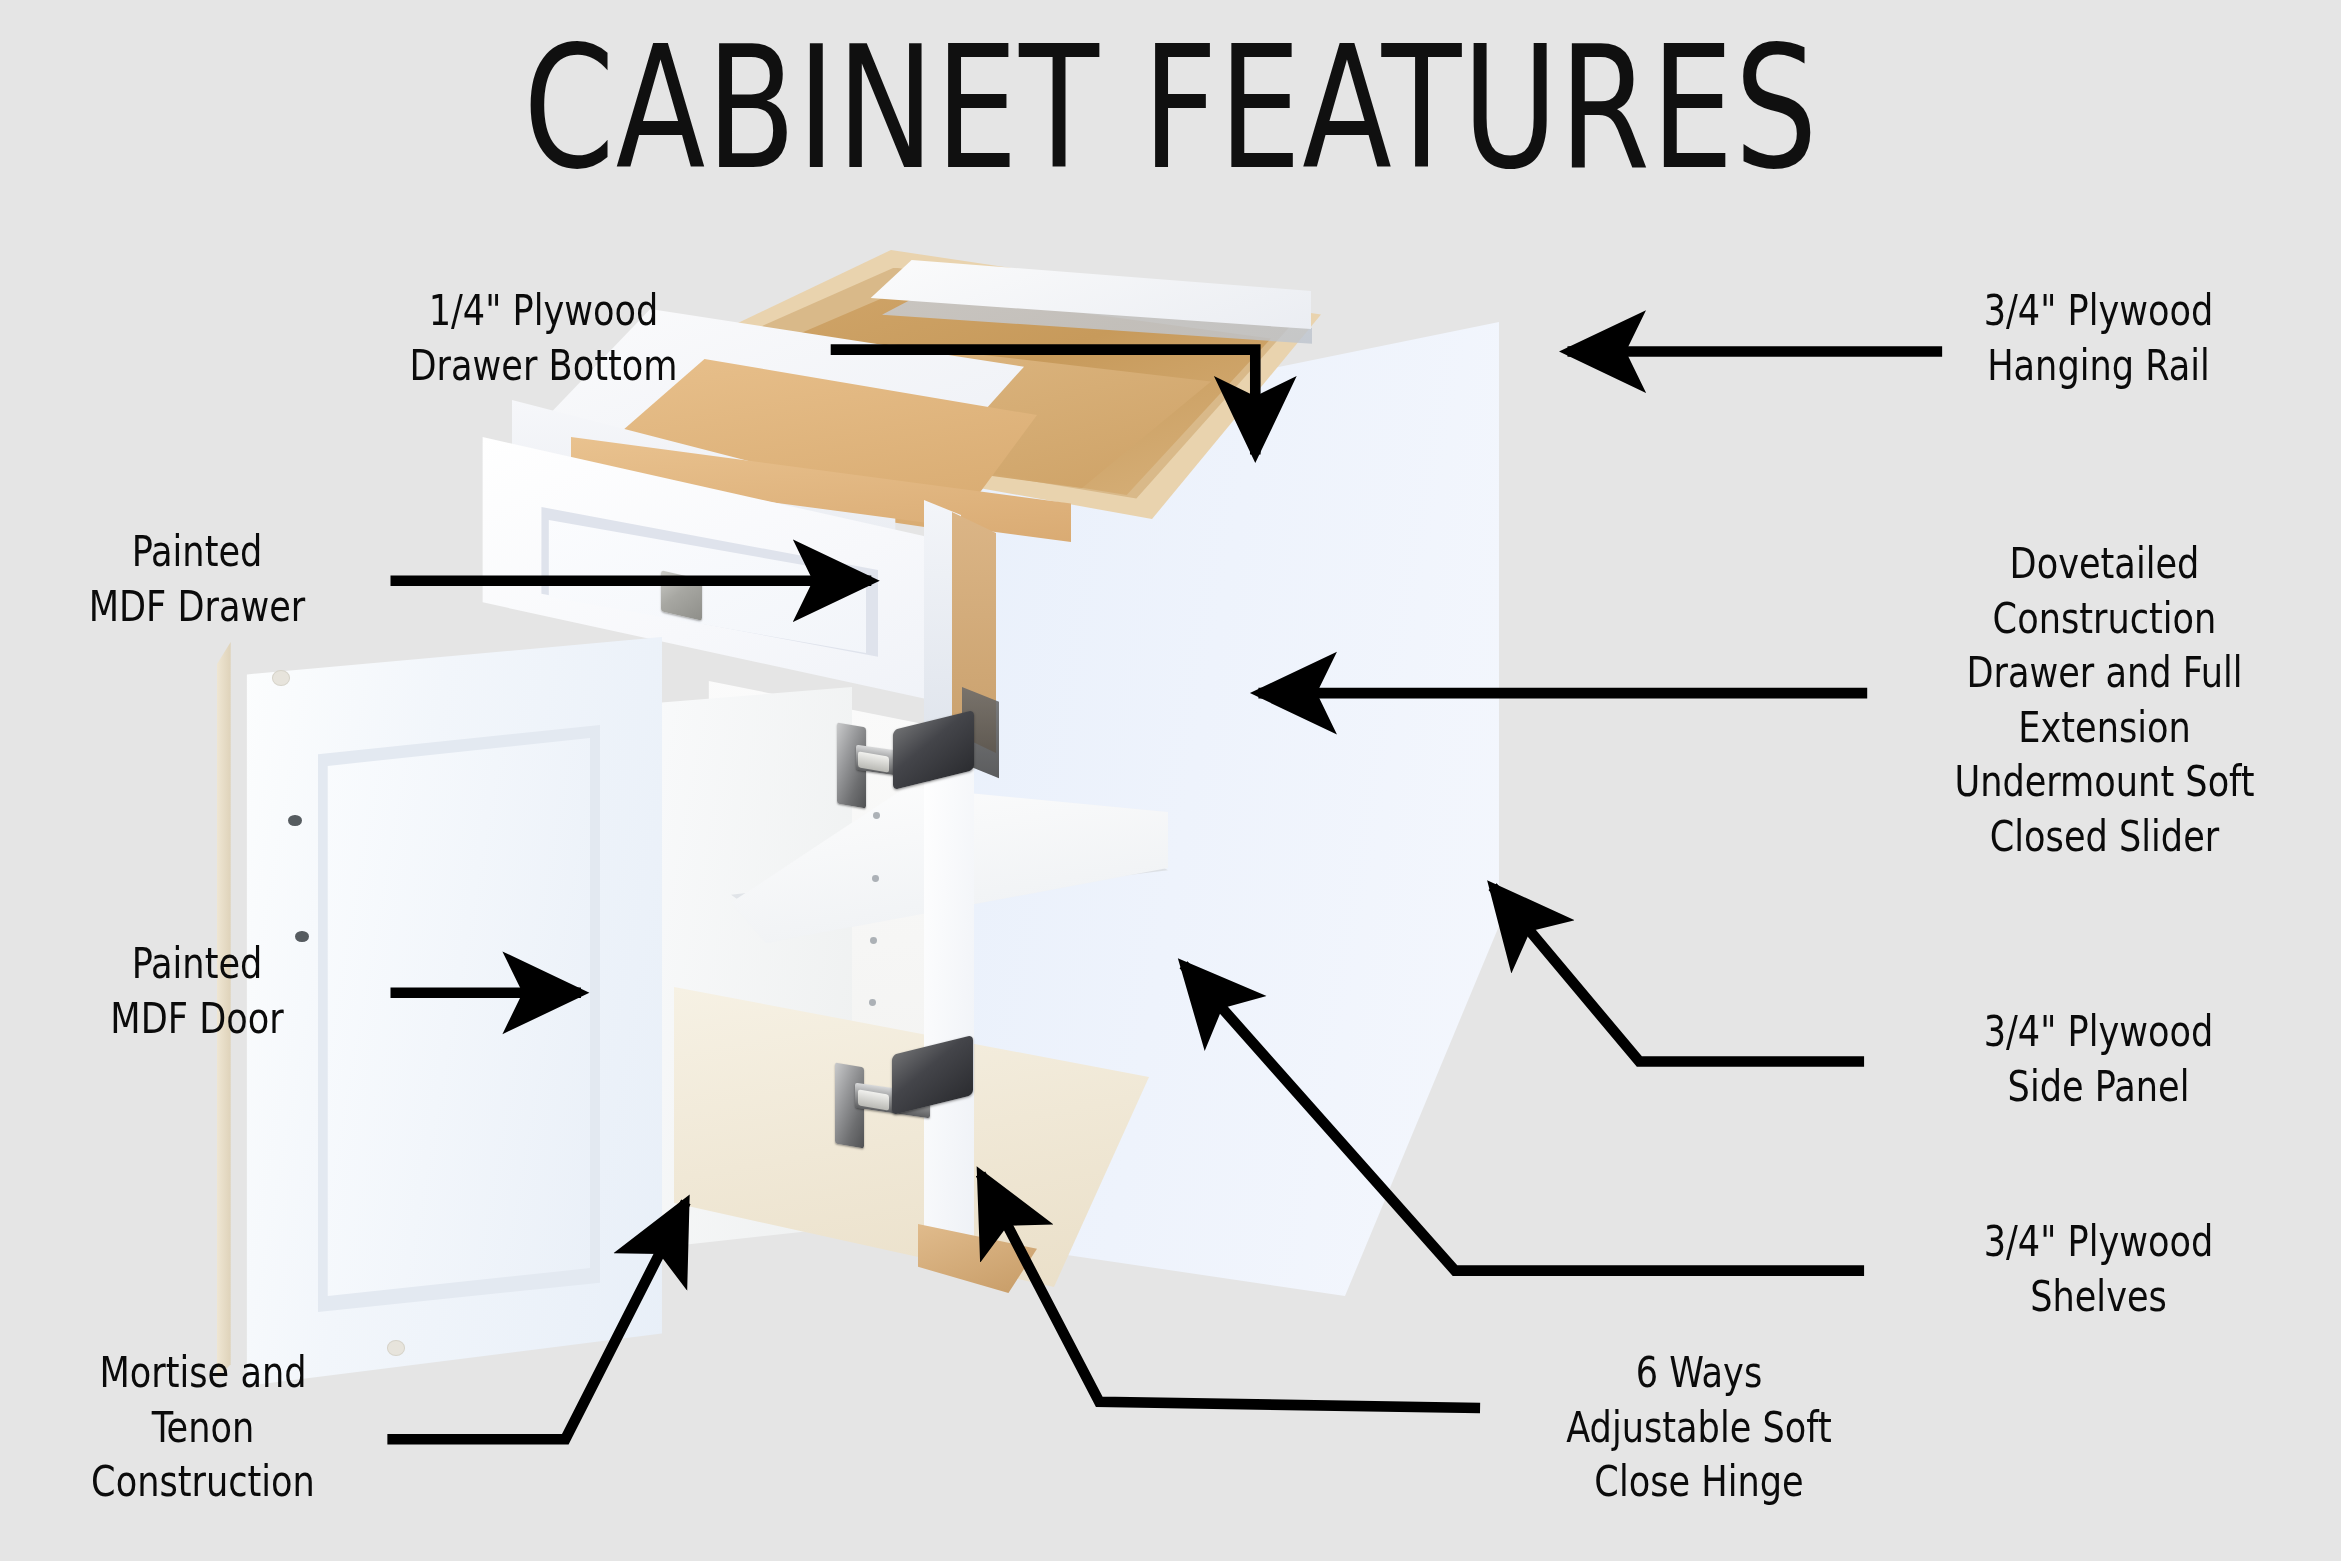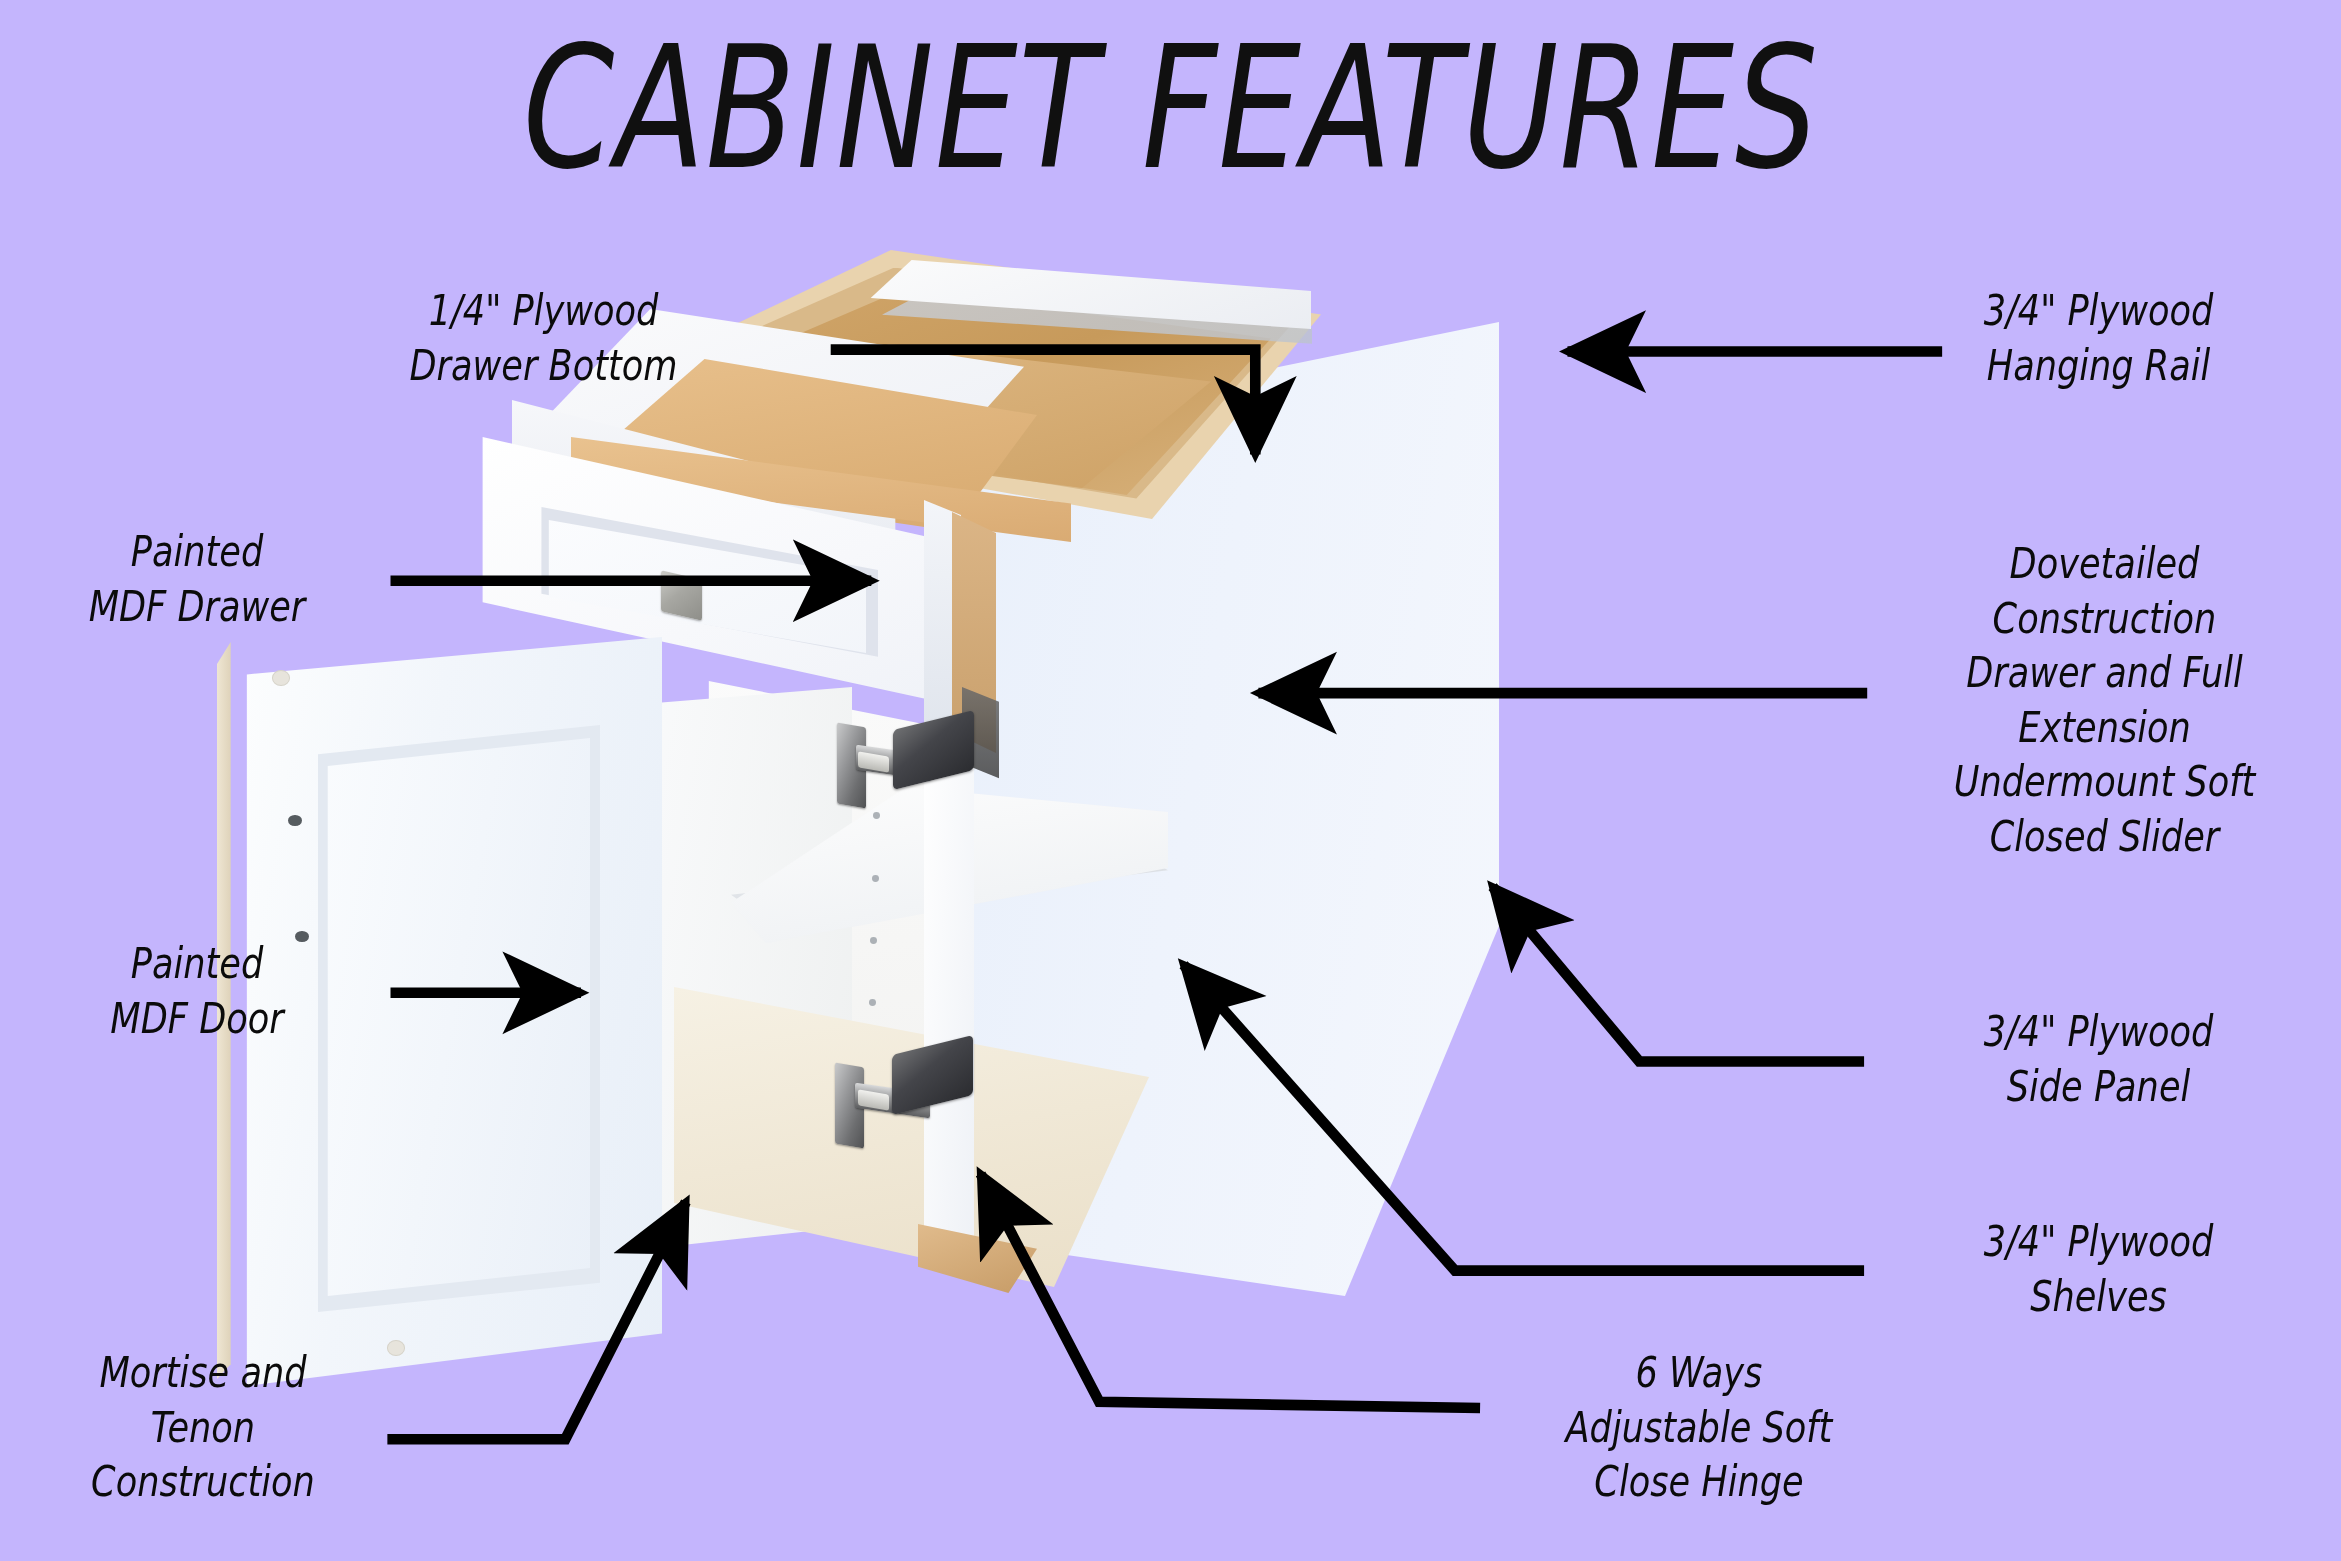--- a/index.html
+++ b/index.html
@@ -2,21 +2,21 @@
 <html style="font-size:10px"><head>
 <meta charset="utf-8">
 <title>Cabinet Features</title>
 <style>
   html,body{margin:0;padding:0;background:#ffffff;}
   body{
     width:2342px;height:1561px;position:relative;overflow:hidden;
     font-family:"Liberation Sans","DejaVu Sans",sans-serif;
     color:#111111;
   }
-  #page{position:absolute;left:0;top:0;width:2342px;height:1561px;background:#c4b5fd;font-style:italic;}
+  #page{position:absolute;left:0;top:0;width:2342px;height:1561px;background:#e5e5e5;}
 
   
   .title{
     position:absolute;left:0;top:24px;width:2342px;text-align:center;
     font-family:"DejaVu Sans Condensed","Liberation Sans",sans-serif;
     font-size:169px;line-height:1.0;font-weight:300;letter-spacing:1.2px;
     color:#101010;font-stretch:condensed;
     transform:scaleX(0.86);transform-origin:50% 0;
   }
 

